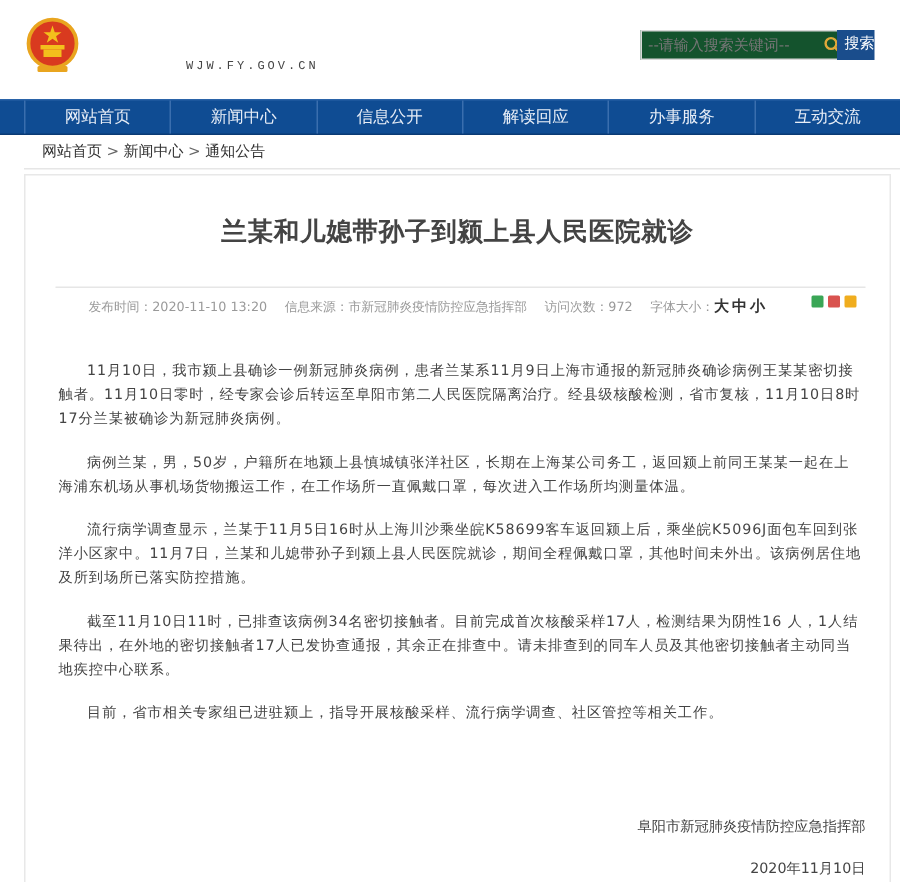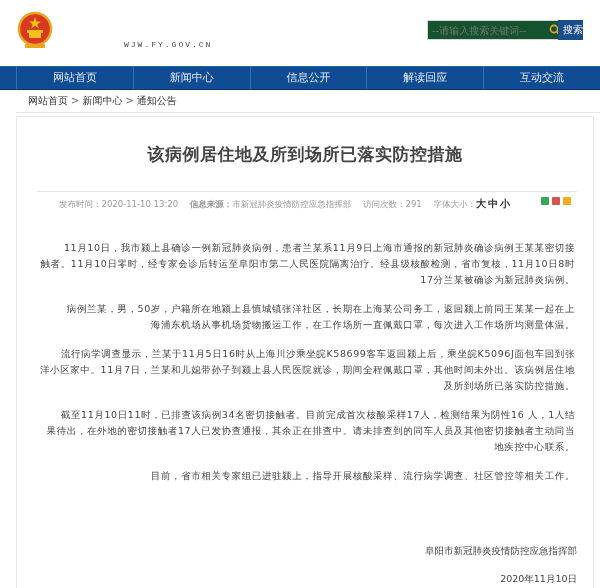--- a/index.html
+++ b/index.html
@@ -31,21 +31,21 @@
   .panel { position: absolute; left: 16px; top: 116px; width: 578px; height: 480px; border: 1px solid #e8e8e8; background: #fff; }
   .article-title { position: absolute; left: 0; top: 26px; width: 100%; text-align: center; font-size: 17px; color: #444; letter-spacing: 0.5px; font-family: "DejaVu Sans", sans-serif; }
   .meta-line { position: absolute; left: 20px; top: 74px; width: 540px; height: 1px; background: #e6e6e6; }
   .meta { position: absolute; left: 42px; top: 80px; font-size: 8.5px; color: #999; white-space: nowrap; }
   .meta span { margin-right: 9px; }
   .fs-opt { color: #333; font-size: 10px; margin-right: 2px; cursor: pointer; }
   .share { position: absolute; left: 524px; top: 80px; display: flex; gap: 3px; }
   .share i { display: block; width: 8px; height: 8px; border-radius: 1px; }
 
   .body-text { position: absolute; left: 22px; top: 123px; width: 536px; font-size: 9.5px; line-height: 16px; color: #444; }
-  .body-text p { text-indent: 2em; margin-bottom: 13px; letter-spacing: 0.6px; text-align: right; }
+  .body-text p { text-indent: 2em; margin-bottom: 13px; letter-spacing: 0.6px; }
   .sign { position: absolute; right: 16px; font-size: 9.5px; color: #444; text-align: right; white-space: nowrap; }
 </style>
 </head>
 <body>
 
 <div class="header">
   <svg class="logo" viewBox="0 0 38 40">
     <circle cx="19" cy="18" r="16" fill="#d93a1f" stroke="#e9a51f" stroke-width="2.5"></circle>
     <polygon points="19,6 20.5,10.5 25,10.5 21.4,13.2 22.8,17.5 19,14.8 15.2,17.5 16.6,13.2 13,10.5 17.5,10.5" fill="#f3c01c"></polygon>
     <rect x="11" y="19" width="16" height="3" fill="#f3c01c"></rect>
@@ -63,37 +63,38 @@
   </div>
   <button class="search-btn">搜索</button>
 </div>
 
 <div class="nav">
   <div class="nav-inner">
     <div class="nav-item">网站首页</div>
     <div class="nav-item">新闻中心</div>
     <div class="nav-item">信息公开</div>
     <div class="nav-item">解读回应</div>
+    <div class="nav-item">办事服务</div>
     <div class="nav-item">互动交流</div>
   </div>
 </div>
 
 <div class="breadcrumb">
   <span>网站首页</span><span class="sep">&gt;</span><span>新闻中心</span><span class="sep">&gt;</span><span>通知公告</span>
 </div>
 <div class="bc-line"></div>
 
 <div class="panel">
-  <h1 class="article-title">该病例居住地及所到场所已落实防控措施</h1>
+  <h1 class="article-title">兰某和儿媳带孙子到颍上县人民医院就诊</h1>
   <div class="meta-line"></div>
 
   <div class="meta">
     <span><b style="font-weight:normal">发布时间：</b><b style="font-weight:normal">2020-11-10 13:20</b></span>
-    <span><b style="font-weight:bold">信息来源：</b><b style="font-weight:normal">市新冠肺炎疫情防控应急指挥部</b></span>
-    <span><b style="font-weight:normal">访问次数：</b><b style="font-weight:normal">291</b></span>
+    <span><b style="font-weight:normal">信息来源：</b><b style="font-weight:normal">市新冠肺炎疫情防控应急指挥部</b></span>
+    <span><b style="font-weight:normal">访问次数：</b><b style="font-weight:normal">972</b></span>
     <span><b style="font-weight:normal">字体大小：</b><b class="fs-opt">大</b><b class="fs-opt">中</b><b class="fs-opt">小</b></span>
   </div>
 
   <div class="share">
     <i style="background:#3aa656"></i>
     <i style="background:#d9534f"></i>
     <i style="background:#f0ad1e"></i>
   </div>
 
   <div class="body-text">

